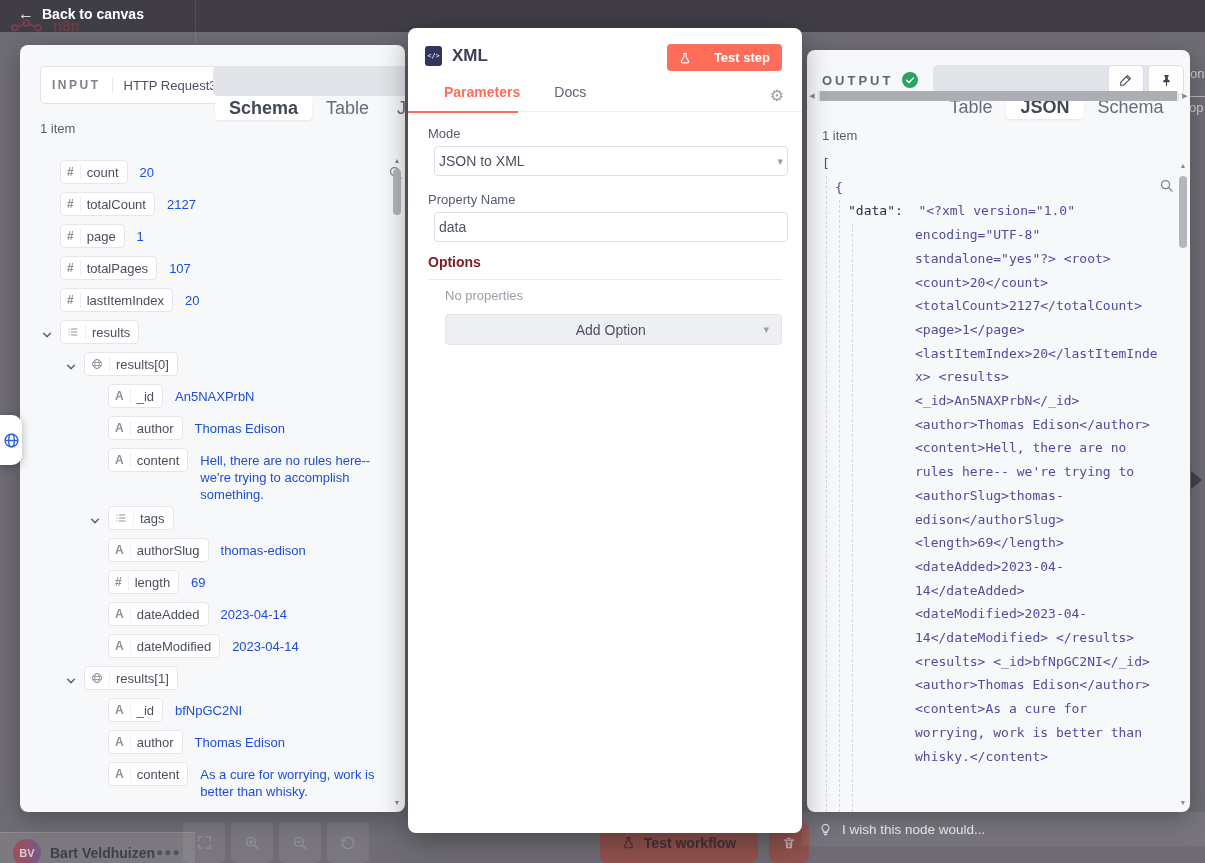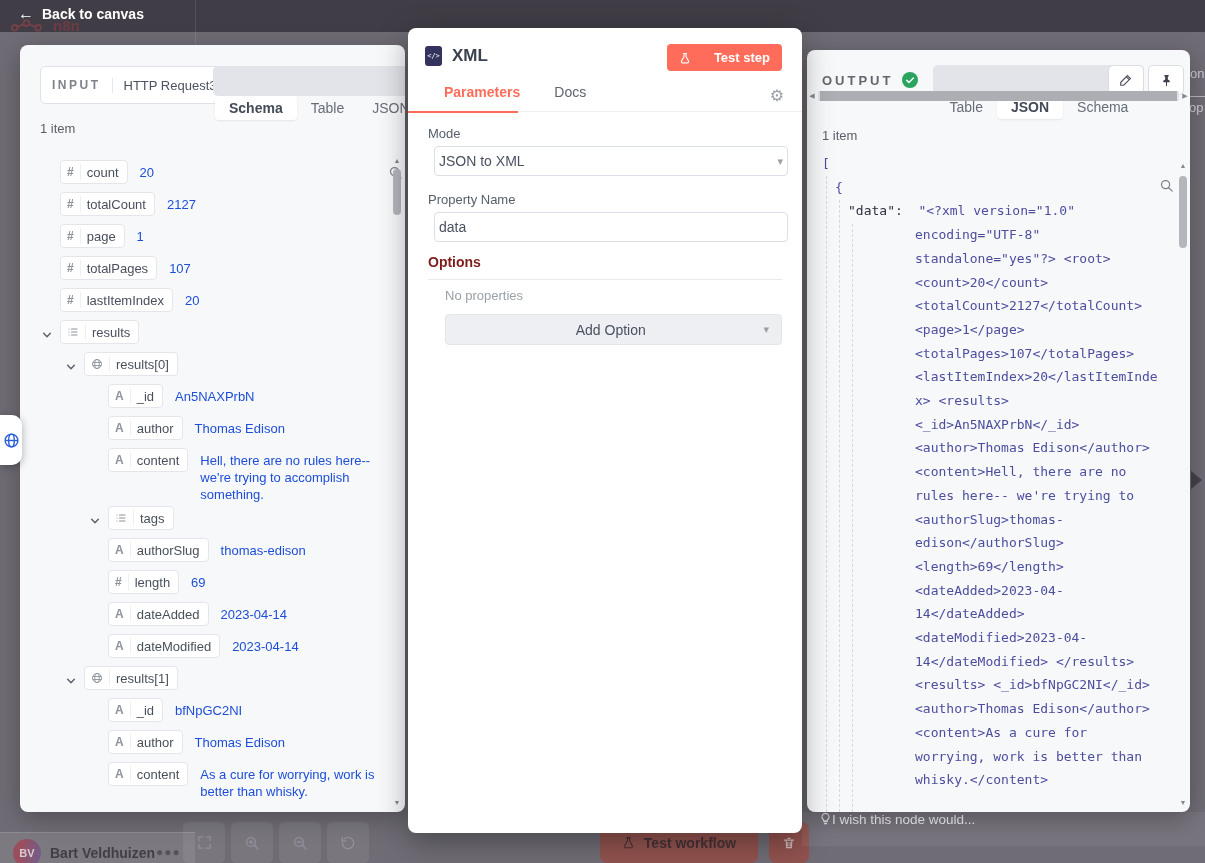--- a/index.html
+++ b/index.html
@@ -38,43 +38,43 @@
   .tw-btn { position:absolute; left:600px; top:822px; width:158px; height:41px;
           border-radius:7px; background:#91524e; color:#463238; font-size:14px;
           font-weight:700; display:flex; gap:9px; align-items:center;
           justify-content:center; z-index:1; }
   .del-btn { position:absolute; left:769px; top:822px; width:40px; height:41px;
           border-radius:7px; background:#91524e; display:flex; align-items:center;
           justify-content:center; z-index:1; }
 
   
   .wish { position:absolute; left:802px; top:812px; width:403px; height:34px;
-          background:rgba(255,255,255,.06); display:flex; 
-          padding-left:17px; z-index:2; }
+          background:rgba(255,255,255,.06); display:flex; gap:10px;
+          align-items:center; padding-left:17px; z-index:2; }
   .wish span { color:#ecebef; font-size:13.5px; }
 
   
   .frag { position:absolute; color:#cfcdd4; font-size:13px; z-index:1; }
   .frag-line { position:absolute; left:1186px; top:96px; width:19px; height:1px;
           background:#b9b7bd; z-index:1; }
   .next-arrow { position:absolute; left:1191px; top:471px; width:0; height:0;
           border-top:9px solid transparent; border-bottom:9px solid transparent;
           border-left:11px solid #44414a; z-index:1; }
   .side-tab { position:absolute; left:0; top:415px; width:22px; height:50px;
           background:#fff; border-radius:0 10px 10px 0;
           box-shadow:0 2px 8px rgba(0,0,0,.3); z-index:6; display:flex;
           align-items:center; }
   .side-tab svg { margin-left:3px; }
 
   
   .panel { position:absolute; background:#f7f8fa; border-radius:8px;
           box-shadow:0 6px 24px rgba(0,0,0,.28); z-index:3; overflow:hidden; }
   .tabgroup { display:flex; background:#e2e4e9; border-radius:5px; padding:2px;
           height:30px; align-items:stretch; }
-  .tab { font-size:14px; color:#676d78; padding:12px 14px; display:flex;
+  .tab { font-size:18px; color:#676d78; padding:12px 14px; display:flex;
           align-items:center; border-radius:4px; cursor:pointer;margin-top:28px; }
   .tab.active { background:#fff; color:#424a57; font-weight:700;
           box-shadow:0 1px 2px rgba(0,0,0,.08); }
   .sec-label { font-size:13px; font-weight:700; letter-spacing:3px; color:#62676e; }
   .count-row { position:absolute; left:20px; color:#595e66; font-size:13px; }
   .sq-btn { width:36px; height:30px; background:#fff; border:1px solid #dadde4;
           border-radius:5px; display:flex; align-items:center; justify-content:center;
           cursor:pointer; }
   .scroll-thumb { position:absolute; width:8px; background:#b5b6bc; border-radius:4px; }
   .scroll-arrow { position:absolute; font-size:7px; color:#85878e; width:10px;
@@ -558,21 +558,20 @@
       <div class="guide" style="left:32px; top:48px;"></div>
       <div class="guide" style="left:45px; top:72px;"></div>
     <div class="cl i0"><span class="v">[</span></div>
         <div class="cl i1"><span class="v">{</span></div>
         <div class="cl i2"><span class="k">"data":</span><span class="v">  "&lt;?xml version="1.0"</span></div>
         <div class="cl i3"><span class="v">encoding="UTF-8"</span></div>
         <div class="cl i3"><span class="v">standalone="yes"?&gt; &lt;root&gt;</span></div>
         <div class="cl i3"><span class="v">&lt;count&gt;20&lt;/count&gt;</span></div>
         <div class="cl i3"><span class="v">&lt;totalCount&gt;2127&lt;/totalCount&gt;</span></div>
         <div class="cl i3"><span class="v">&lt;page&gt;1&lt;/page&gt;</span></div>
-        <div class="cl i3"><span class="v">&lt;totalPages&gt;107&lt;/totalPages&gt;</span></div>
         <div class="cl i3"><span class="v">&lt;lastItemIndex&gt;20&lt;/lastItemInde</span></div>
         <div class="cl i3"><span class="v">x&gt; &lt;results&gt;</span></div>
         <div class="cl i3"><span class="v">&lt;_id&gt;An5NAXPrbN&lt;/_id&gt;</span></div>
         <div class="cl i3"><span class="v">&lt;author&gt;Thomas Edison&lt;/author&gt;</span></div>
         <div class="cl i3"><span class="v">&lt;content&gt;Hell, there are no</span></div>
         <div class="cl i3"><span class="v">rules here-- we're trying to</span></div>
         <div class="cl i3"><span class="v">&lt;authorSlug&gt;thomas-</span></div>
         <div class="cl i3"><span class="v">edison&lt;/authorSlug&gt;</span></div>
         <div class="cl i3"><span class="v">&lt;length&gt;69&lt;/length&gt;</span></div>
         <div class="cl i3"><span class="v">&lt;dateAdded&gt;2023-04-</span></div>

